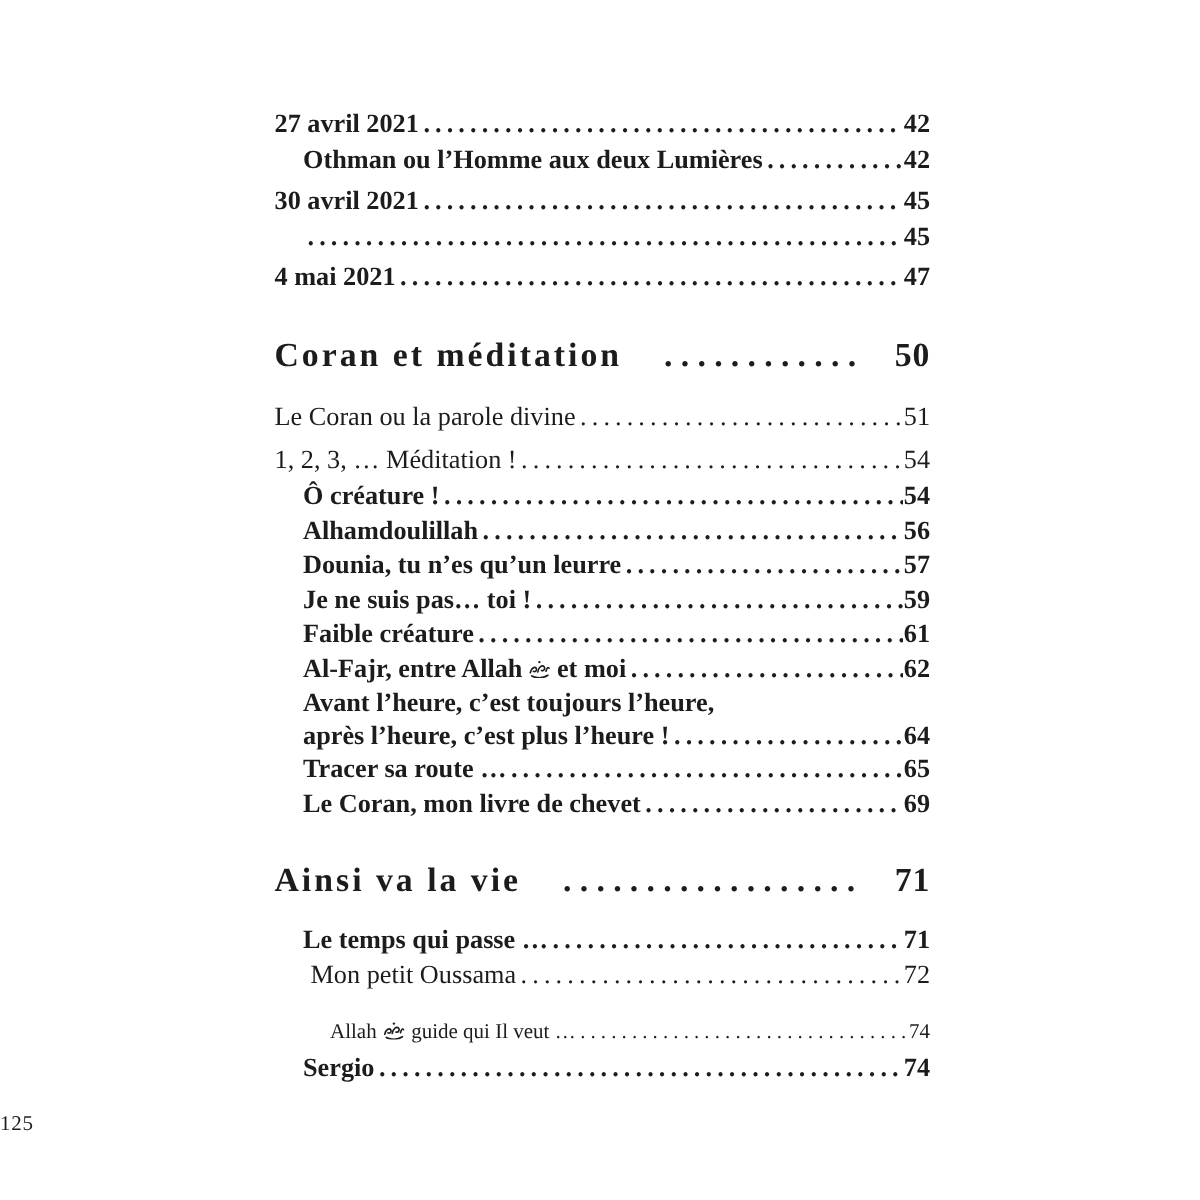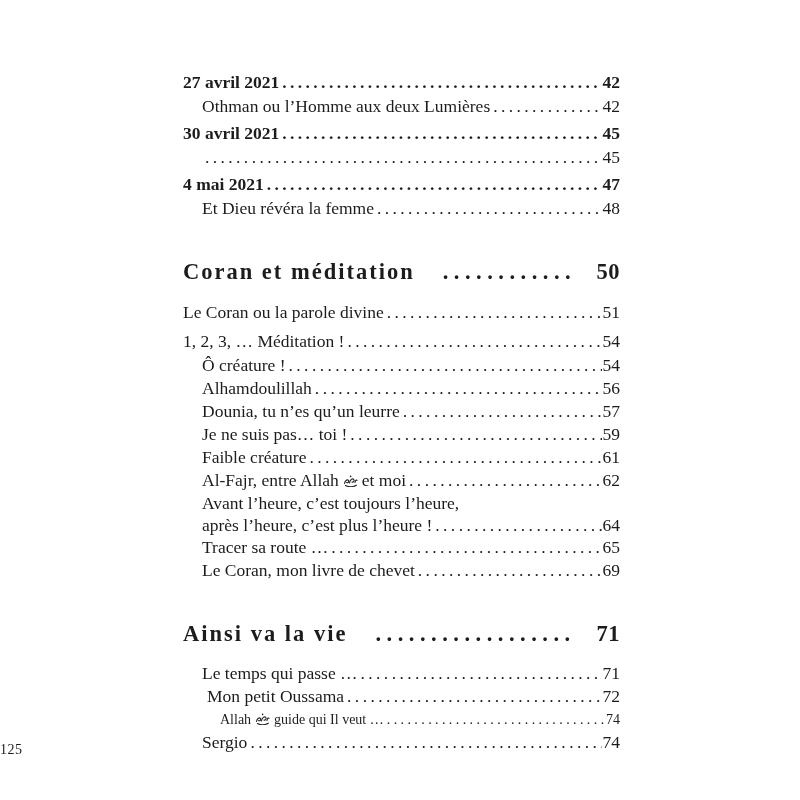--- a/index.html
+++ b/index.html
@@ -28,44 +28,44 @@
     line-height: 23px;
   }
   .row .txt { white-space: nowrap; }
 
   .style-date { line-height: 25px; margin-top: 3px; font-weight: bold; }
   .style-date .pagenum { font-weight: bold; padding-left: 4px; }
   .style-chapter { line-height: 25px; margin-top: 4px; }
   .style-small { font-size: 14px; }
   .style-small .pagenum { font-size: 14px; }
 
-  .indent-1   { padding-left: 19px; }
+  .indent-1   { padding-left: 19px; font-weight: bold; }
   .indent-1_5 { padding-left: 24px; }
-  .indent-2   { padding-left: 37px; }
+  .indent-2   { padding-left: 37px; margin-top: 16px; }
   .tight { line-height: 21px; }
 
   
   .dots {
     flex: 1 1 auto;
     min-width: 8px;
     overflow: hidden;
     white-space: nowrap;
     margin: 0 1px 0 3px;
   }
   .dots::before {
     content: "..........................................................................................................................................";
     letter-spacing: 3.4px;
   }
   .pagenum { flex: 0 0 auto; }
 
   
   .heading {
     display: flex;
     align-items: baseline;
-    margin-top: 36px;
+    margin-top: 24px;
     margin-bottom: 12px;
     font-size: 22.5px;
     line-height: 32px;
     font-weight: bold;
     letter-spacing: 2px;
     gap: 19px;
   }
   .heading .txt { white-space: nowrap; }
   .heading .dots { margin: 0 4px 0 9px; }
   .heading .dots::before { letter-spacing: 5.5px; }
@@ -109,26 +109,20 @@
       <div class="row style-sub indent-1">
 
     <span class="dots"></span>
     <span class="pagenum">45</span>
   </div>
       <div class="row style-date indent-0">
     <span class="txt">4 mai 2021</span>
 
     <span class="dots"></span>
     <span class="pagenum">47</span>
-  </div>
-      <div class="row style-sub indent-1">
-    <span class="txt">Et Dieu révéra la femme</span>
-
-    <span class="dots"></span>
-    <span class="pagenum">48</span>
   </div>
       <div class="heading">
     <span class="txt">Coran et méditation</span>
     <span class="dots"></span>
     <span class="pagenum">50</span>
   </div>
       <div class="row style-chapter indent-0">
     <span class="txt">Le Coran ou la parole divine</span>
 
     <span class="dots"></span>

